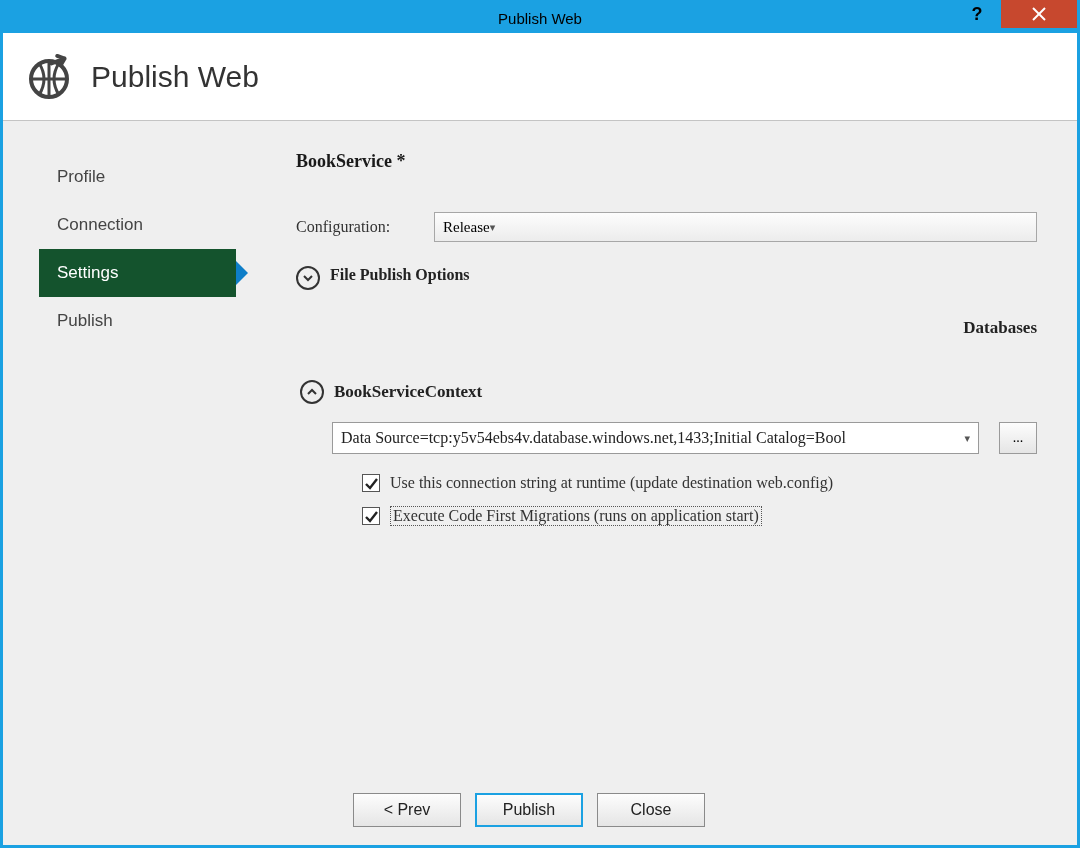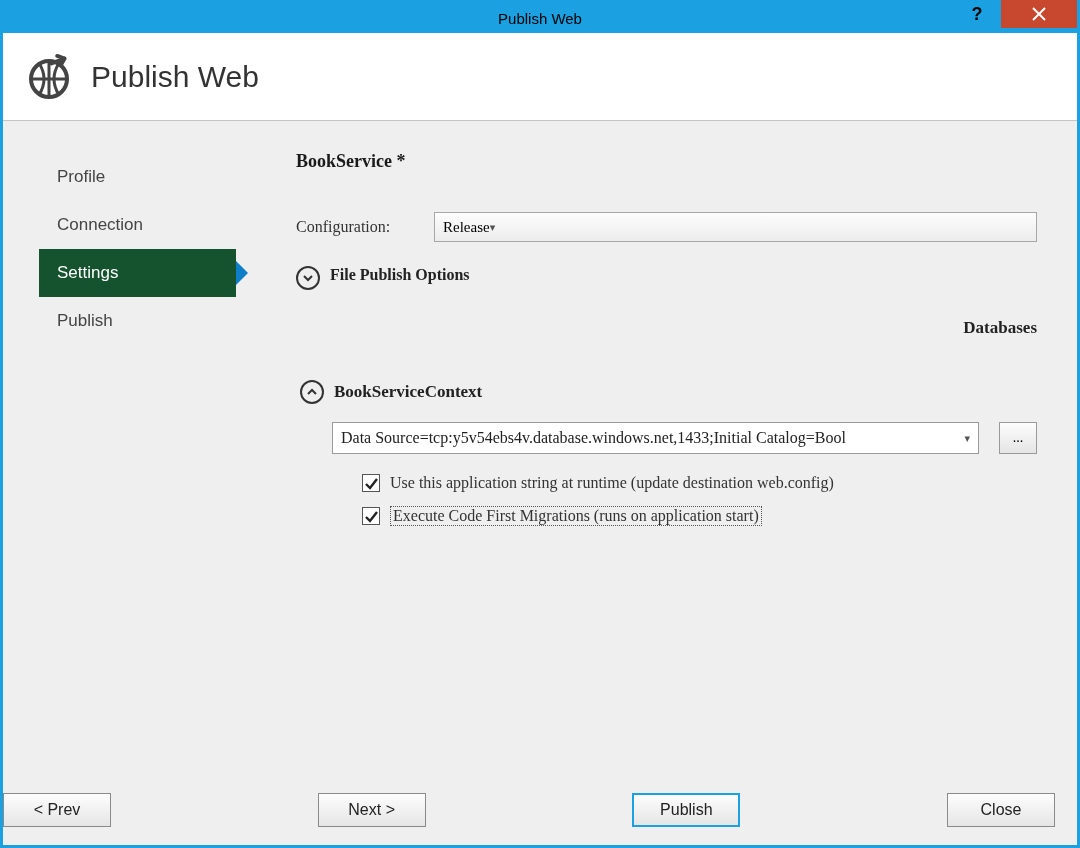--- a/index.html
+++ b/index.html
@@ -73,21 +73,21 @@
     display:flex; align-items:center; justify-content:center; font-size:14px; cursor:pointer;
   }
   .chk-row { display:flex; align-items:center; gap:10px; margin-left:66px; margin-bottom:14px; font-size:16px; color:#333; }
   .chk {
     width:18px; height:18px; border:1px solid #555; background:#fff; display:flex;
     align-items:center; justify-content:center;
   }
   .chk svg { display:block; }
   .focus-box { border:1px dotted #555; padding:0 2px; }
   .footer {
-    height:70px; background:#efefef; display:flex; align-items:center; justify-content:space-between;
+    height:70px; background:#efefef; display:flex; align-items:center; justify-content:center;
     padding-right:22px; gap:14px;
   }
   .btn {
     min-width:108px; height:34px; border:1px solid #8a8a8a; background:linear-gradient(#fdfdfd,#e5e5e5);
     font-size:16px; color:#222; cursor:pointer; display:flex; align-items:center; justify-content:center;
   }
   .btn.default { border:2px solid #1ba1e2; }
 </style>
 </head>
 <body>
@@ -182,42 +182,39 @@
           <span>...</span>
         </div>
       </div>
 
       <div class="chk-row">
         <span class="chk">
           <svg width="15" height="15" viewBox="0 0 15 15">
             <path d="M2 8 L6 12 L13 3" fill="none" stroke="#222" stroke-width="2.4"></path>
           </svg>
         </span>
-        <span>Use this application string at runtime (update destination web.config)</span>
+        <span>Use this connection string at runtime (update destination web.config)</span>
       </div>
 
       <div class="chk-row">
         <span class="chk">
           <svg width="15" height="15" viewBox="0 0 15 15">
             <path d="M2 8 L6 12 L13 3" fill="none" stroke="#222" stroke-width="2.4"></path>
           </svg>
         </span>
         <span class="focus-box">Execute Code First Migrations (runs on application start)</span>
       </div>
 
     </div>
   </div>
 
   <div class="footer">
     <div class="btn">
       <span>&lt; Prev</span>
     </div>
-    <div class="btn">
-      <span>Next &gt;</span>
-    </div>
     <div class="btn default">
       <span>Publish</span>
     </div>
     <div class="btn">
       <span>Close</span>
     </div>
   </div>
 
 </div>
 

